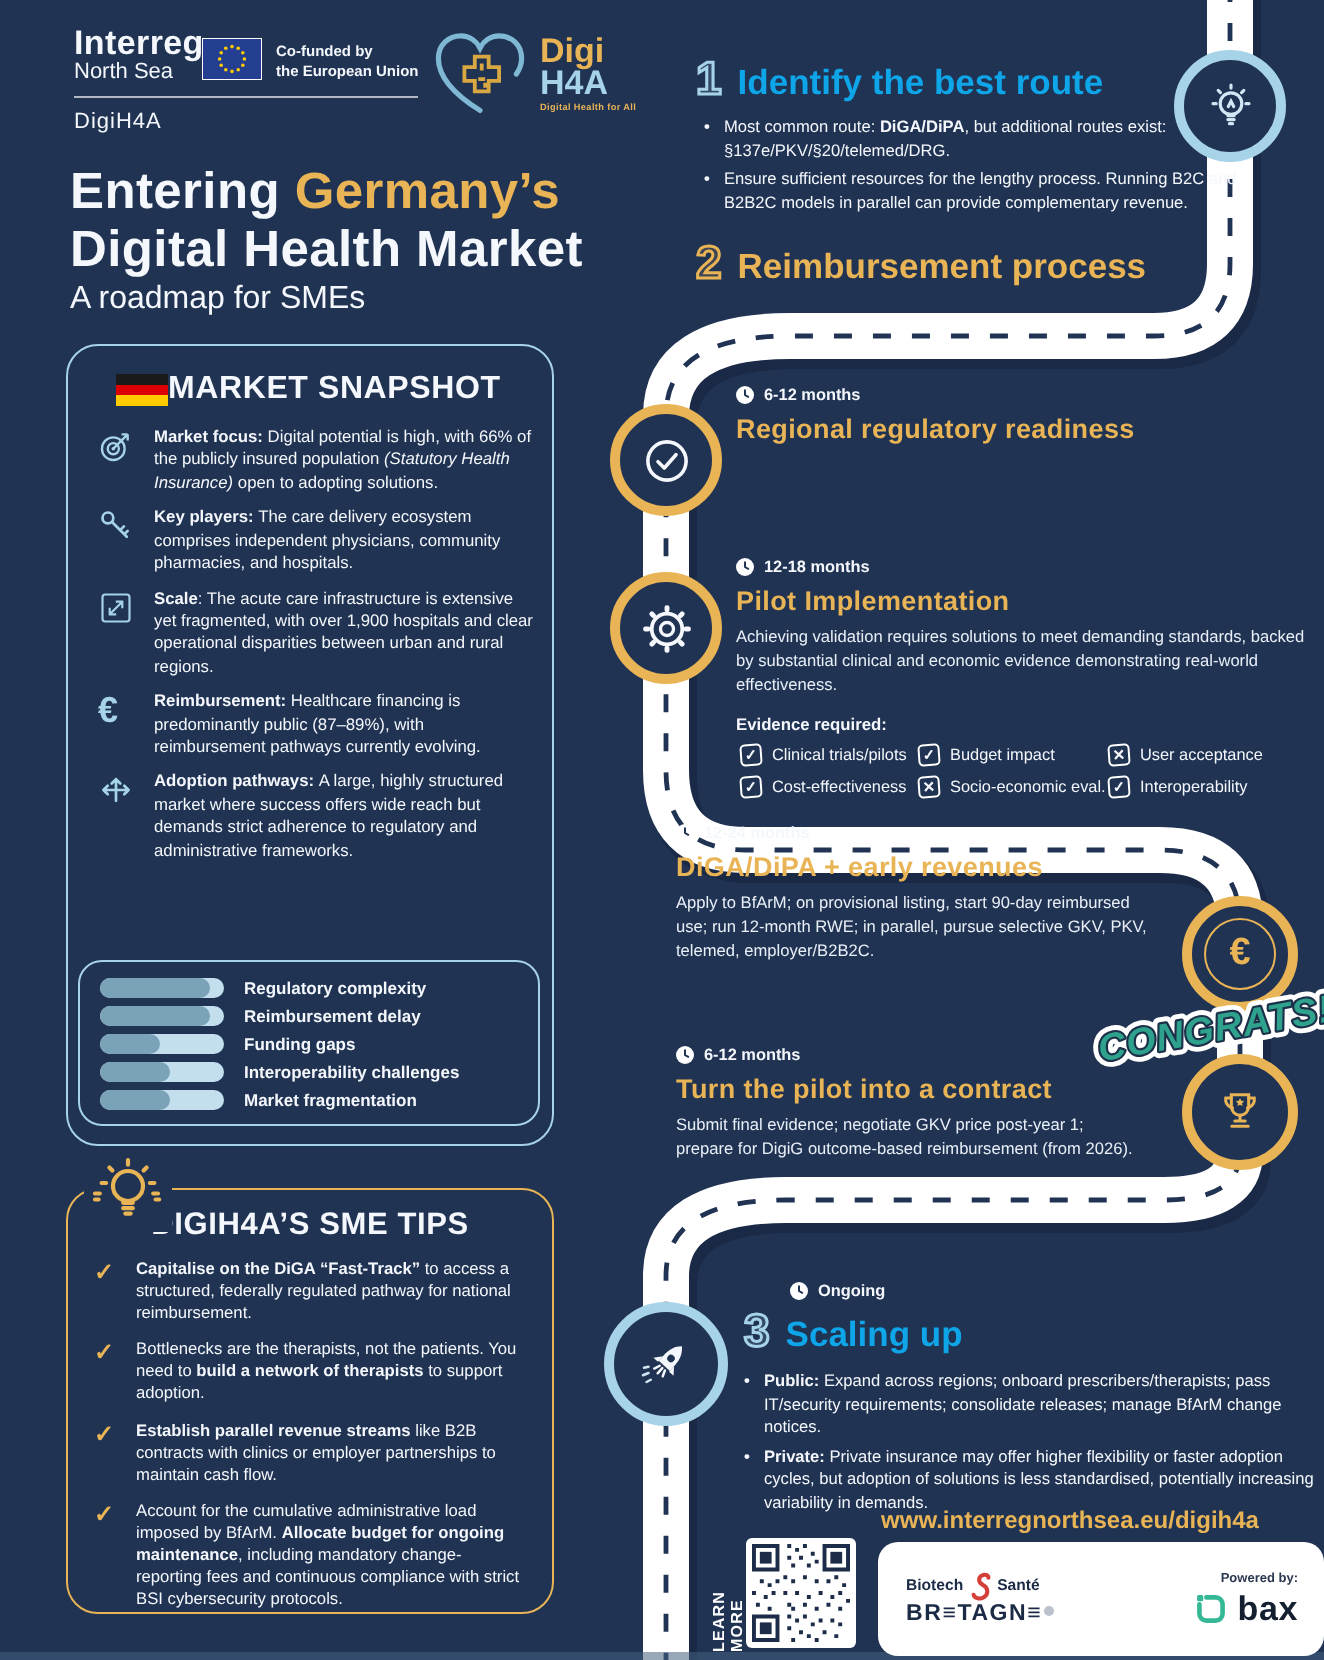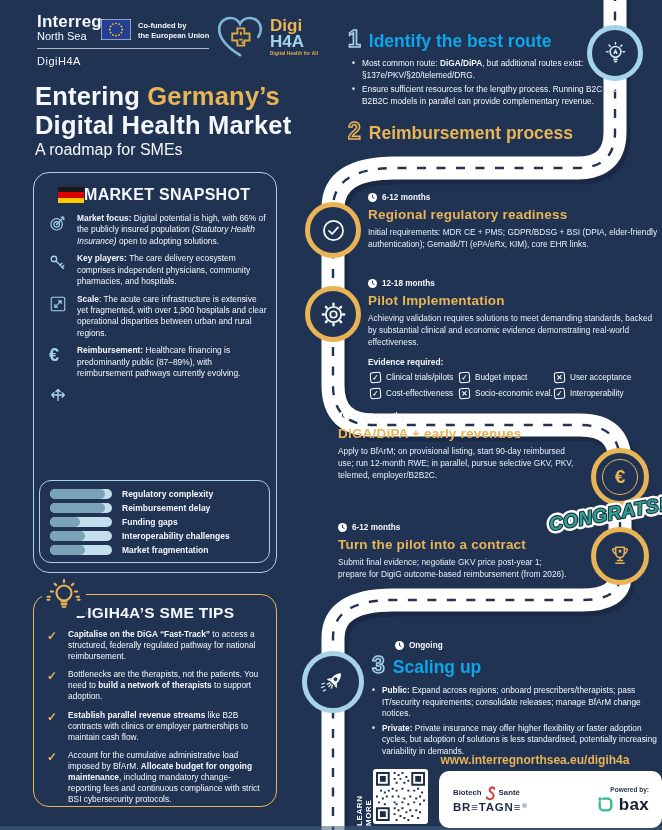--- a/index.html
+++ b/index.html
@@ -216,20 +216,21 @@
 
     <div class="ms-item">
       <span class="ms-icon">
         <svg width="18" height="18" viewBox="0 0 20 20">
             <g fill="none" stroke="#a6d3e8" stroke-width="1.5" stroke-linecap="round" stroke-linejoin="round">
         <path d="M10,16 V4 M7.6,6.4 L10,4 L12.4,6.4"></path>
         <path d="M3,10 H17 M5.4,7.6 L3,10 L5.4,12.4 M14.6,7.6 L17,10 L14.6,12.4"></path>
             </g>
           </svg>
       </span>
+      <span class="ms-text"><span class="b">Adoption pathways: </span><span>A large, highly structured market where success offers wide reach but demands strict adherence to regulatory and administrative frameworks.</span></span>
     </div>
 
     <div id="bars-box">
 
     <div class="bar-row">
           <span class="bar-track">
             <span class="bar-fill" style="width: 88%;"></span>
           </span>
           <span class="bar-label">Regulatory complexity</span>
         </div>
@@ -316,21 +317,20 @@
 
   <div id="m1" class="milestone">
     <div class="duration">
       <svg width="9" height="9" viewBox="0 0 10 10">
           <circle cx="5" cy="5" r="5" fill="#fff"></circle>
           <path d="M5,2.3 V5 L6.8,6" stroke="#203353" stroke-width="1.1" fill="none" stroke-linecap="round"></path>
         </svg>
       <span>6-12 months</span>
     </div>
     <div class="m-title">Regional regulatory readiness</div>
-    <div class="m-body">Initial requirements: MDR CE + PMS; GDPR/BDSG + BSI (DPIA, elder-friendly authentication); Gematik/TI (ePA/eRx, KIM), core EHR links.</div>
   </div>
 
   <div id="m2" class="milestone">
     <div class="duration">
       <svg width="9" height="9" viewBox="0 0 10 10">
           <circle cx="5" cy="5" r="5" fill="#fff"></circle>
           <path d="M5,2.3 V5 L6.8,6" stroke="#203353" stroke-width="1.1" fill="none" stroke-linecap="round"></path>
         </svg>
       <span>12-18 months</span>
     </div>

